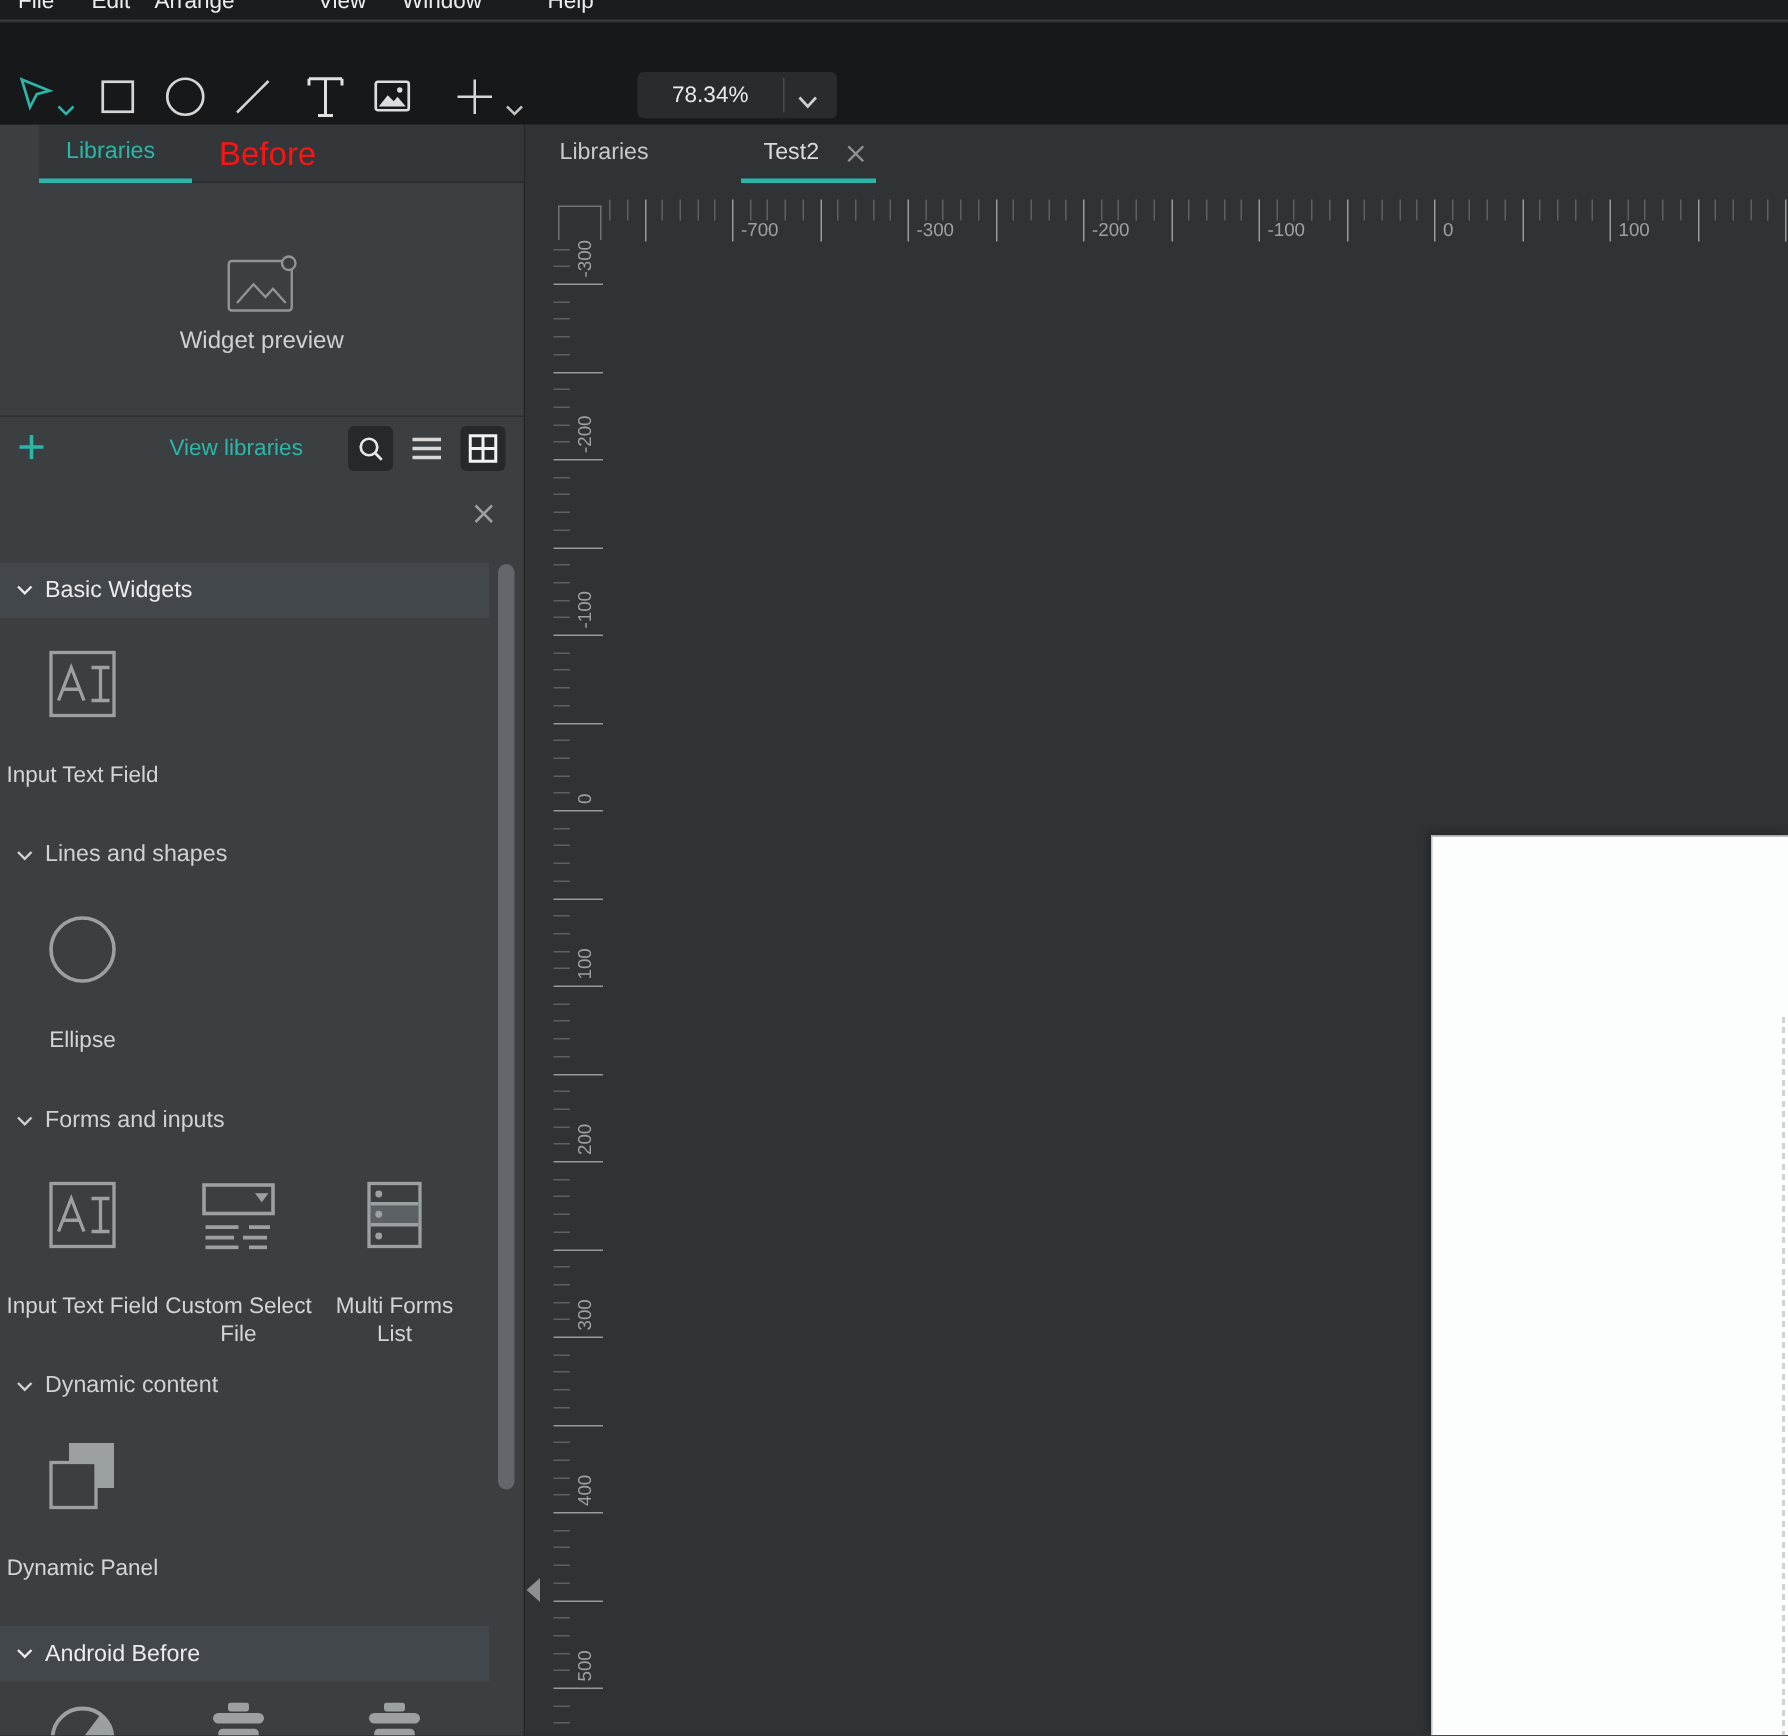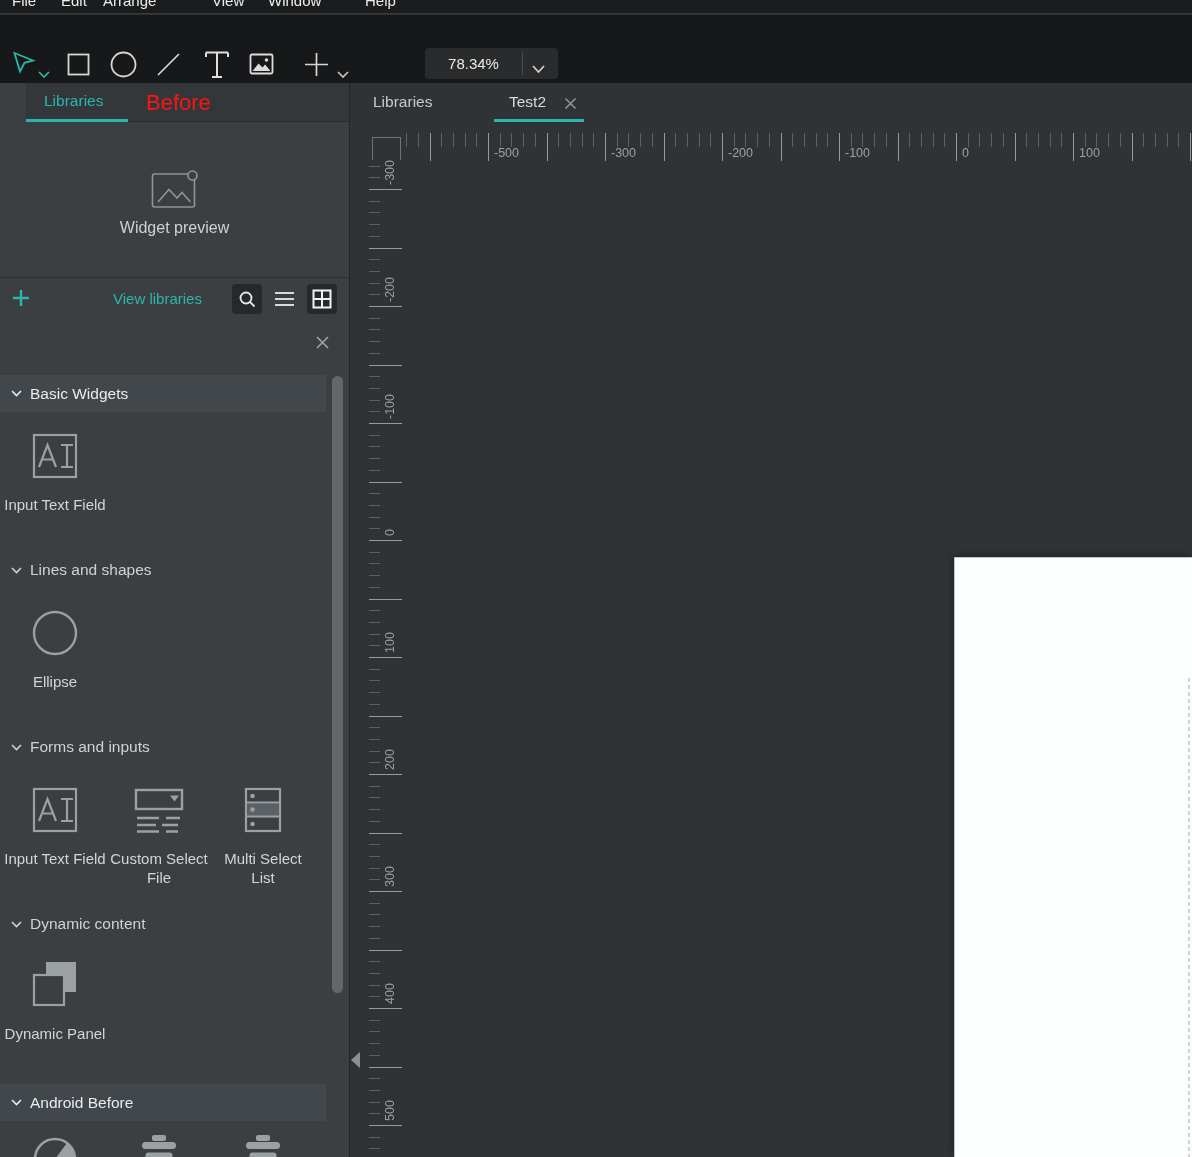--- a/index.html
+++ b/index.html
@@ -53,21 +53,21 @@
     background:#63676b; border-radius:6px; }
 
   .sec-head { position:absolute; left:0; width:326px; height:37px; display:flex;
     align-items:center; color:#ced2d4; font-size:15.5px; }
   .sec-head.band { background:#42474b; color:#e9ebed; }
   .sec-head .chev { margin-left:11px; margin-right:8px; display:flex; }
   .sec-head.plain { height:20px; }
   .items-row { position:absolute; left:3px; width:323px; display:flex; }
   .lib-item { width:104px; display:flex; flex-direction:column; align-items:center; }
   .icon-box { height:48px; display:flex; align-items:center; justify-content:center; }
-  .item-label { margin-top:16px; font-size:15px; line-height:18.5px; color:#d2d5d8;
+  .item-label { margin-top:28px; font-size:15px; line-height:18.5px; color:#d2d5d8;
     text-align:center; width:104px; }
 
   #collapse-handle { position:absolute; left:351px; top:1052px; width:0; height:0;
     border-top:8px solid transparent; border-bottom:8px solid transparent;
     border-right:9px solid #8b9093; z-index:12; }
 
   
   #canvas-region { position:absolute; left:349px; top:83px; width:843px; height:1074px;
     background:#2f3336; border-left:1px solid #232527; overflow:hidden; }
   .doc-tab { position:absolute; top:10px; font-size:15.5px; color:#c6cacc; }
@@ -281,21 +281,21 @@
           <div class="icon-box">
             <svg width="40" height="46" viewBox="0 0 40 46" fill="none" stroke="#9ba0a3" stroke-width="2.2">
               <rect x="3" y="2" width="34" height="42"></rect>
               <rect x="4.2" y="16.5" width="31.6" height="13" fill="#7d8387" opacity="0.5" stroke="none"></rect>
               <path d="M4 15.5 H36 M4 29.5 H36"></path>
               <circle cx="9.5" cy="9" r="2.3" fill="#9ba0a3" stroke="none"></circle>
               <circle cx="9.5" cy="22.5" r="2.3" fill="#9ba0a3" stroke="none"></circle>
               <circle cx="9.5" cy="37" r="2.3" fill="#9ba0a3" stroke="none"></circle>
             </svg>
           </div>
-          <div class="item-label">Multi Select List</div>
+          <div class="item-label">Multi Forms List</div>
         </div>
       </div>
       <div class="sec-head plain" style="top: 831px;">
         <span class="chev">
           <svg width="11" height="7" viewBox="0 0 11 7" fill="none" stroke="currentColor" stroke-width="1.6">
             <polyline points="1,1 5.5,5.5 10,1"></polyline>
           </svg>
         </span>
         <span>Dynamic content</span>
       </div>
@@ -365,21 +365,21 @@
   <div id="ruler-corner"></div>
   <div id="hruler">
       <div class="htick" style="left: 56.1px; height: 14px;"></div>
       <div class="htick" style="left: 67.8px; height: 14px;"></div>
       <div class="htick tall" style="left: 79.5px; height: 28px;"></div>
       <div class="htick" style="left: 91.2px; height: 14px;"></div>
       <div class="htick" style="left: 102.9px; height: 14px;"></div>
       <div class="htick" style="left: 114.6px; height: 14px;"></div>
       <div class="htick" style="left: 126.3px; height: 14px;"></div>
       <div class="htick tall" style="left: 138px; height: 28px;"></div>
-      <span class="hlab" style="left: 144px;">-500</span>
+      <span class="hlab" style="left: 144px;">-700</span>
       <div class="htick" style="left: 149.7px; height: 14px;"></div>
       <div class="htick" style="left: 161.4px; height: 14px;"></div>
       <div class="htick" style="left: 173.1px; height: 14px;"></div>
       <div class="htick" style="left: 184.8px; height: 14px;"></div>
       <div class="htick tall" style="left: 196.5px; height: 28px;"></div>
       <div class="htick" style="left: 208.2px; height: 14px;"></div>
       <div class="htick" style="left: 219.9px; height: 14px;"></div>
       <div class="htick" style="left: 231.6px; height: 14px;"></div>
       <div class="htick" style="left: 243.3px; height: 14px;"></div>
       <div class="htick tall" style="left: 255px; height: 28px;"></div>

